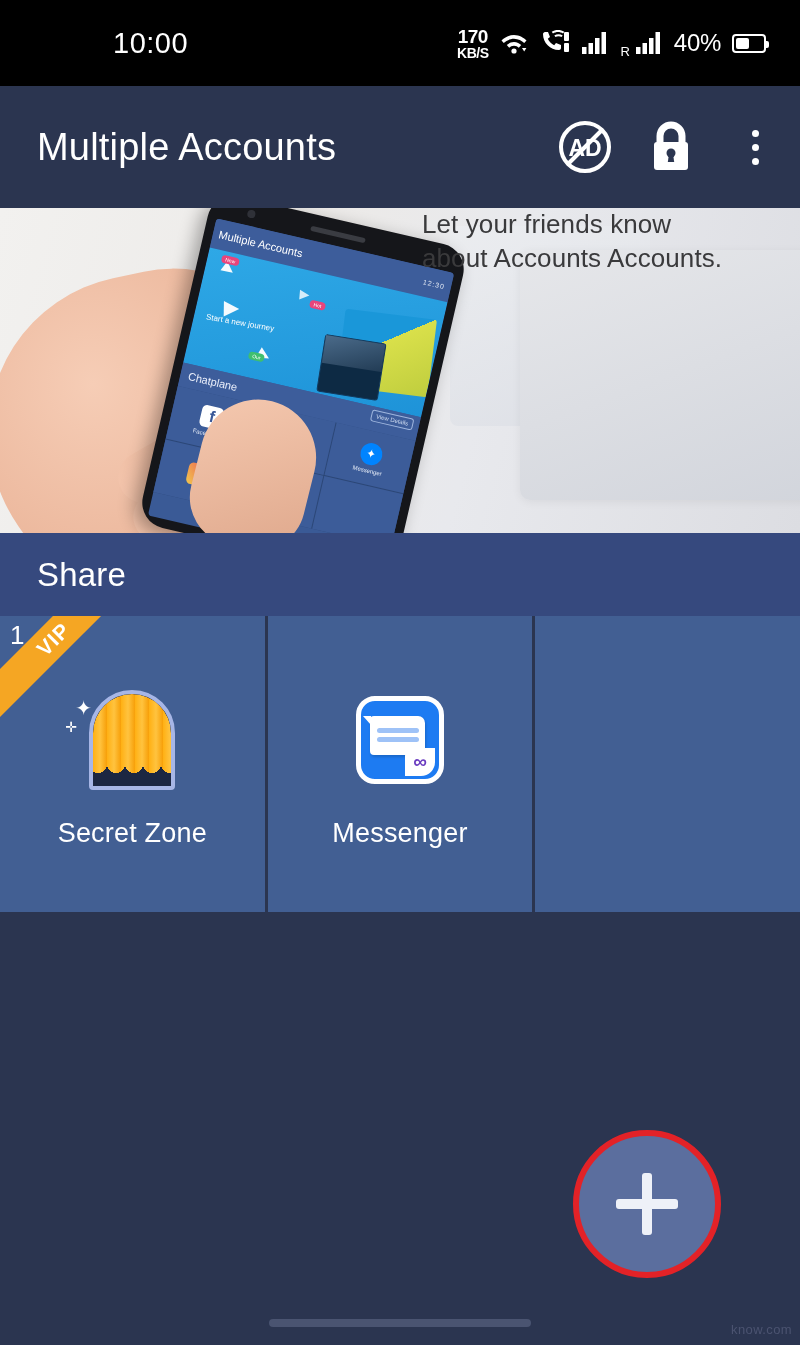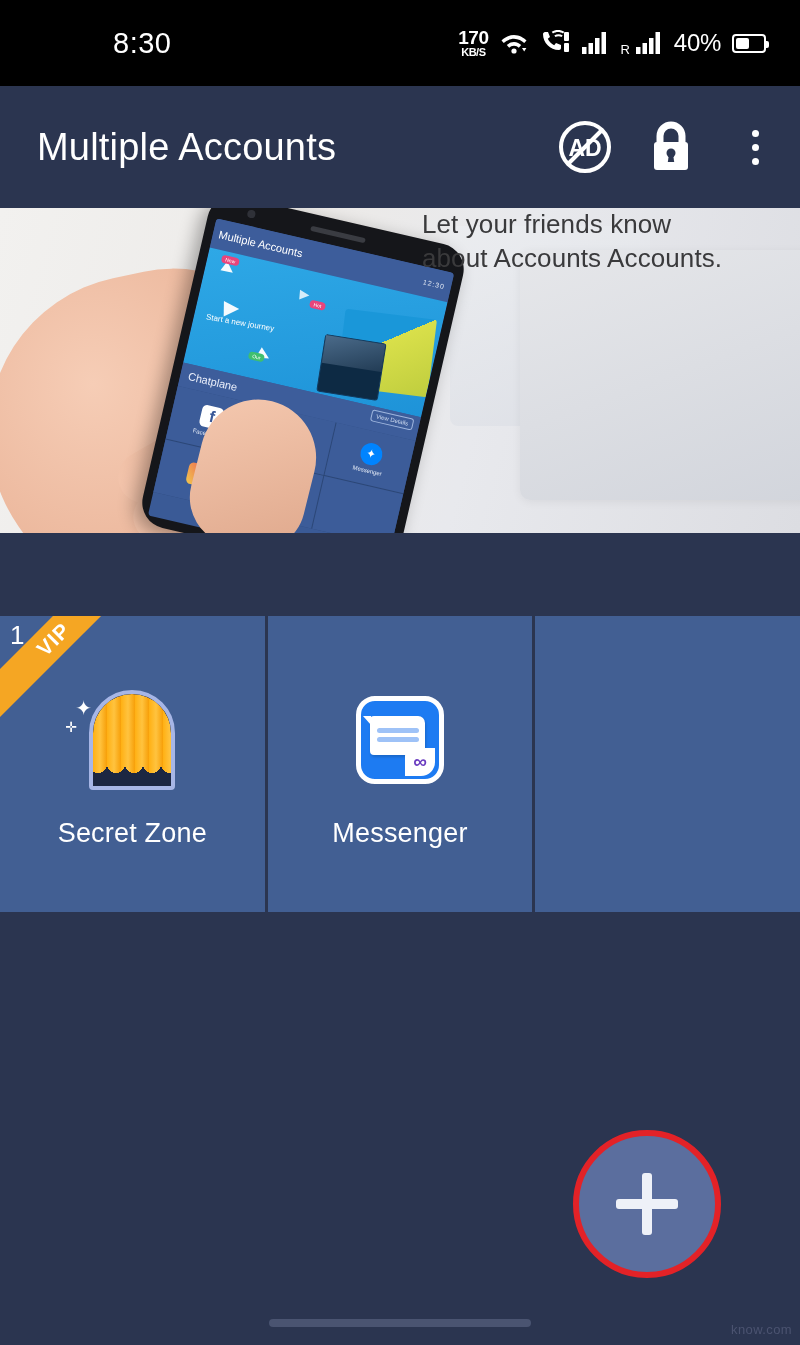--- a/index.html
+++ b/index.html
@@ -18,21 +18,21 @@
   }
   .status-clock {
     color: #fff; font-size: 29px; margin-left: 113px; letter-spacing: .5px;
   }
   .status-right {
     margin-left: auto; margin-right: 34px;
     display: flex; align-items: center; gap: 11px;
   }
   .net-speed { color:#fff; line-height:1; text-align:center; font-weight:bold; }
   .net-speed .nsv { font-size:19px; display:block; letter-spacing:-.5px;}
-  .net-speed .nsu { font-size:11px; display:block; letter-spacing:-.5px;}
+  .net-speed .nsu { font-size:14px; display:block; letter-spacing:-.5px;}
   .icn { fill:#fff; display:block; }
   .batt-pct { color:#fff; font-size:24px; letter-spacing:-.3px; }
   .batt {
     width: 34px; height: 19px; border: 2.5px solid #fff; border-radius: 4px;
     position: relative; display:flex; align-items:center;
   }
   .batt::after {
     content:""; position:absolute; right:-5px; top:5px;
     width:3px; height:7px; background:#fff; border-radius:0 2px 2px 0;
   }
@@ -275,21 +275,21 @@
     position:absolute; right: 8px; bottom: 8px; color:#4b5370; font-size: 13px;
     letter-spacing:.4px;
   }
 </style>
 </head>
 <body>
 
 <div class="screen">
 
   <div class="status-bar">
-    <div class="status-clock">8:30</div>
+    <div class="status-clock">10:00</div>
     <div class="status-right">
 
       <div class="net-speed">
         <span class="nsv">170</span>
         <span class="nsu">KB/S</span>
       </div>
 
       <svg class="icn" width="30" height="26" viewBox="0 0 30 26">
         <path d="M15 5C9.5 5 5 8 2.5 10.5l2.3 2.6C7 11 10.8 8.8 15 8.8s8 2.2 10.2 4.3l2.3-2.6C25 8 20.5 5 15 5z"></path>
         <path d="M15 12c-3 0-5.6 1.5-7.2 3.1l2.4 2.6C11.4 16.6 13 15.8 15 15.8s3.6.8 4.8 1.9l2.4-2.6C20.6 13.5 18 12 15 12z"></path>
@@ -420,20 +420,23 @@
     </div>
 
     <div class="thumb"></div>
 
     <div class="banner-text">
       <div>Let your friends know</div>
       <div>about Accounts Accounts.</div>
     </div>
   </div>
 
+  <div class="share-bar">
+    <div class="share-label">Share</div>
+  </div>
 
   <div class="grid-wrap">
 
     <div class="tile">
       <div class="badge-count">1</div>
       <div class="vip-ribbon">
         <span>VIP</span>
       </div>
       <div class="tile-icon-wrap">
         <div class="sz-icon">

